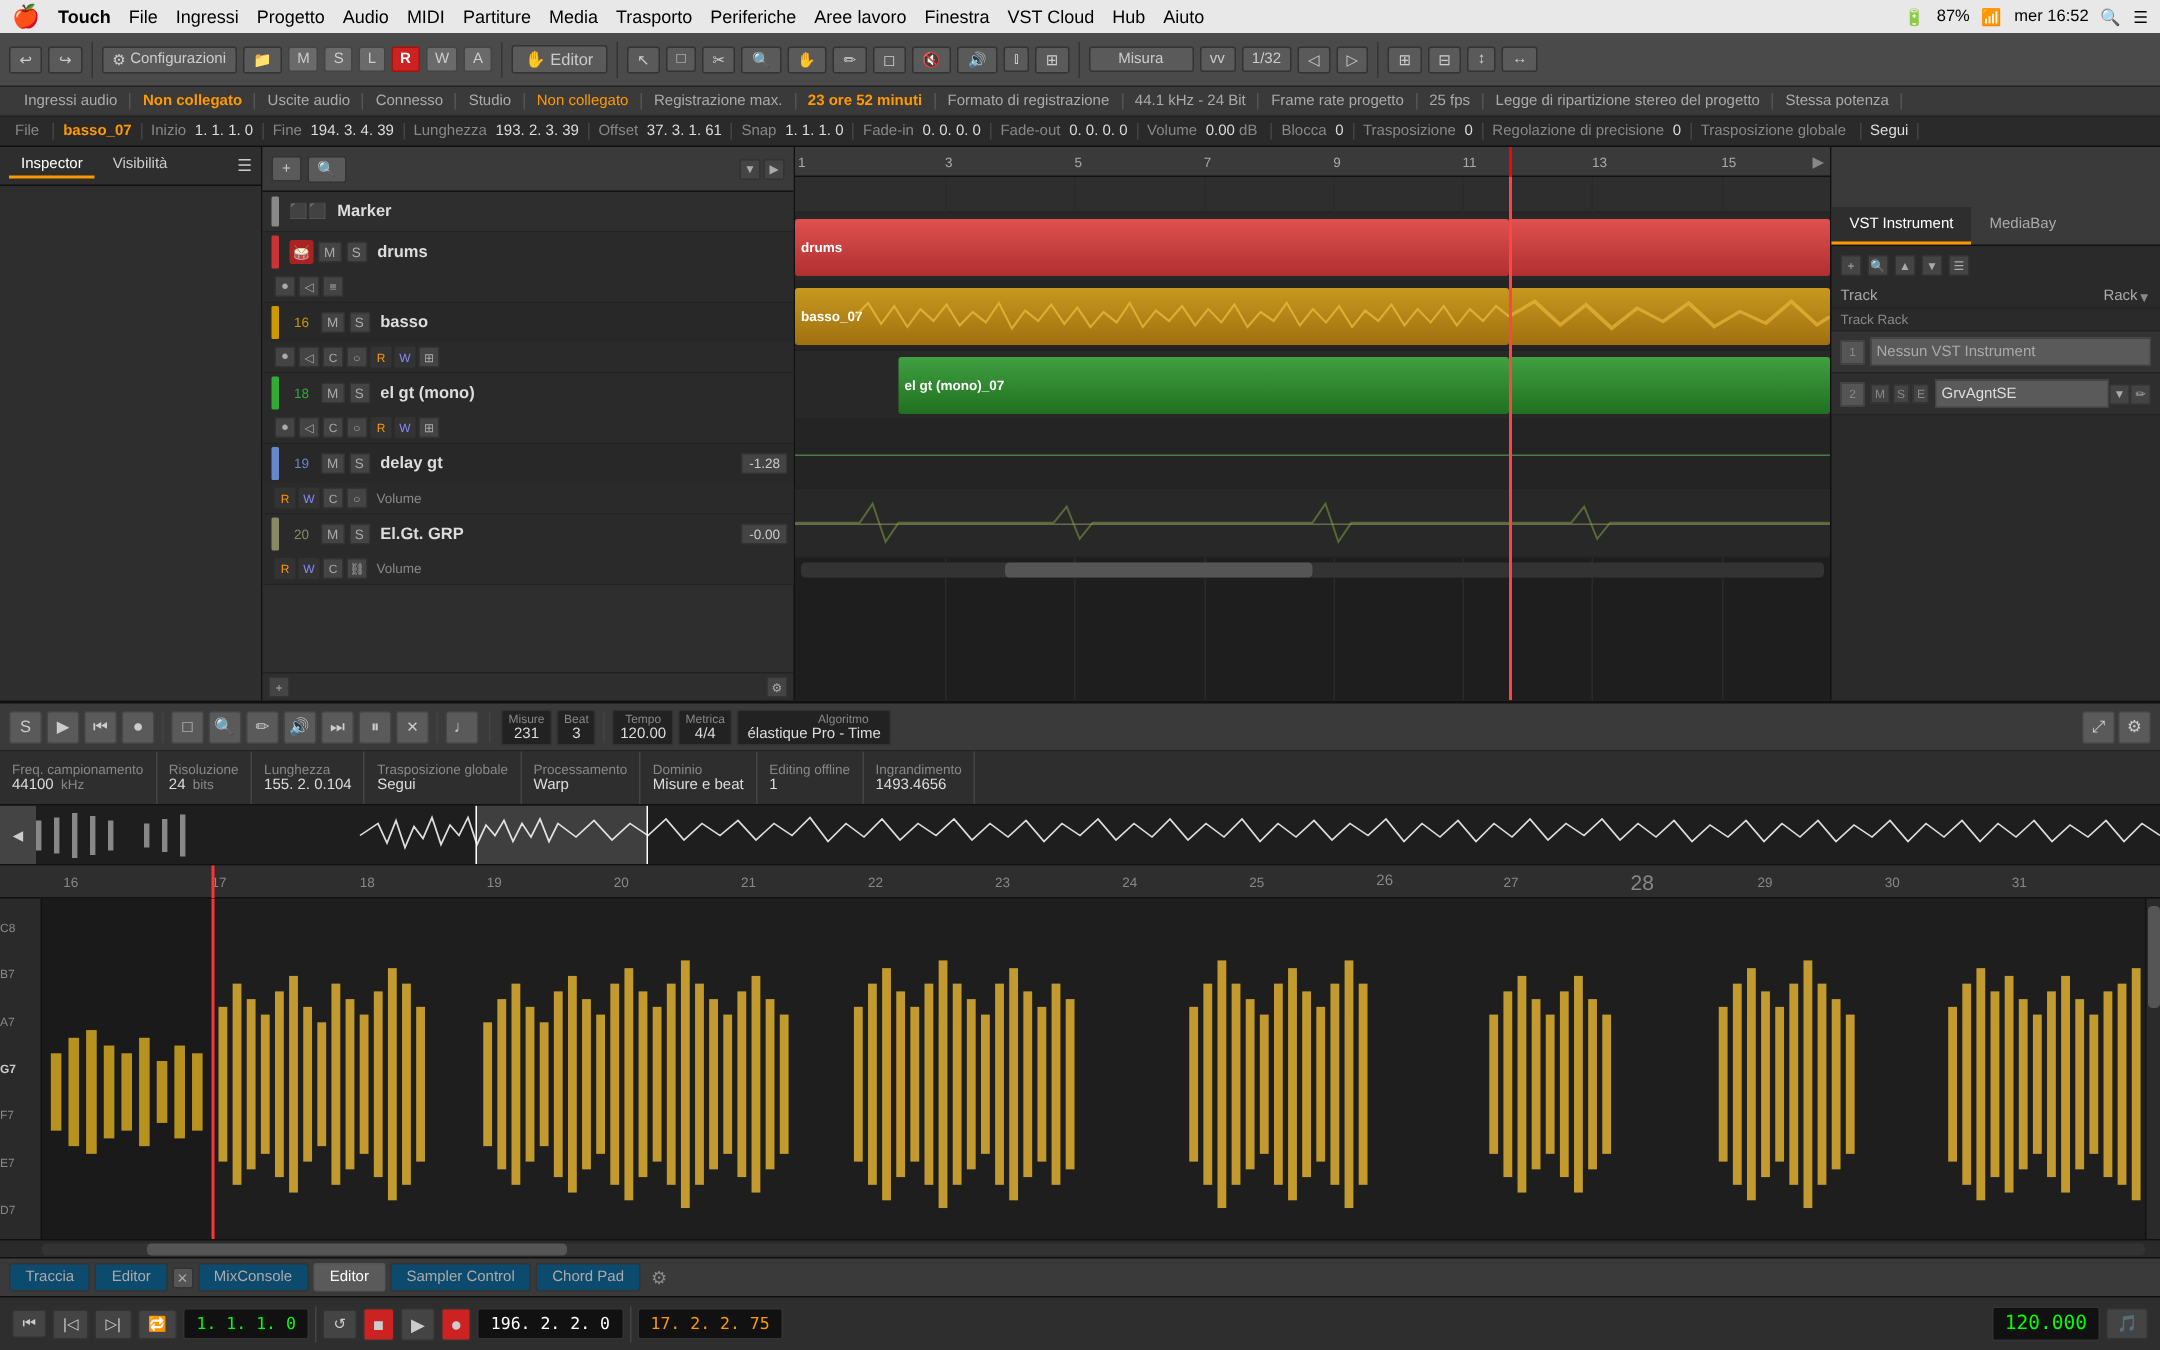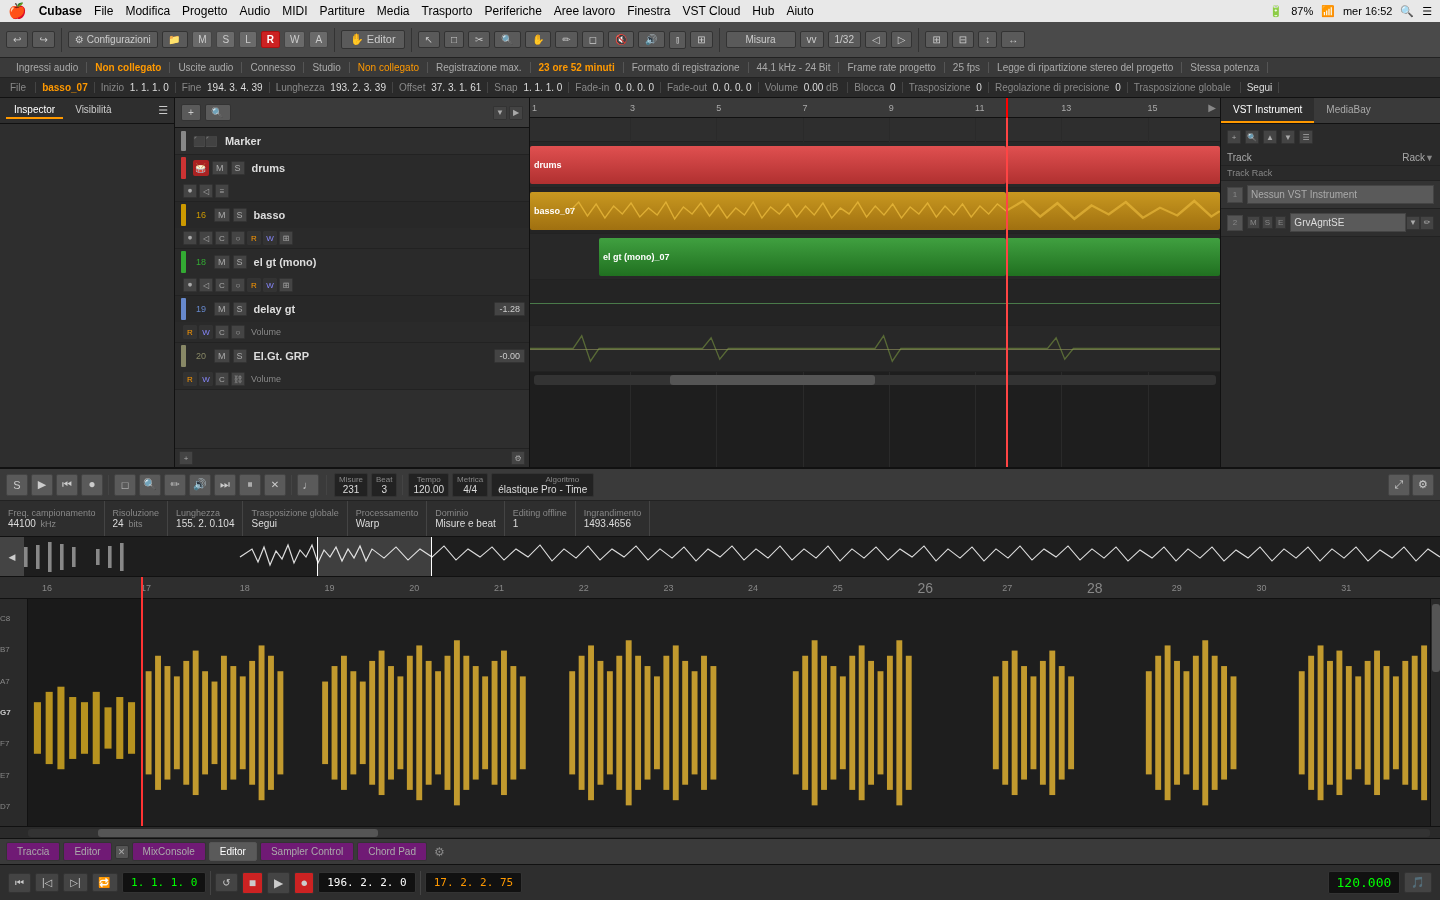--- a/index.html
+++ b/index.html
@@ -201,20 +201,21 @@
       display: flex;
       background: #3a3a3a;
       border-bottom: 1px solid #111;
     }
     .vst-tab {
       padding: 6px 12px;
       font-size: 10px;
       color: #aaa;
       cursor: pointer;
       border-bottom: 2px solid transparent;
+      margin-top: 40px;
     }
     .vst-tab.active { color: #fff; border-bottom: 2px solid #f90; background: #2e2e2e; }
 
     
     #editor-section {
       height: 360px;
       background: #2a2a2a;
       border-top: 1px solid #111;
       display: flex;
       flex-direction: column;
@@ -306,21 +307,21 @@
       align-items: center;
       padding: 0 6px;
       border-top: 1px solid #111;
       gap: 4px;
     }
     .bottom-tab {
       padding: 3px 10px;
       font-size: 10px;
       color: #aaa;
       cursor: pointer;
-      background: #701a75;
+      background: #0c4a6e;
       border: 1px solid #333;
       border-radius: 2px;
     }
     .bottom-tab.active { background: #5a5a5a; color: #fff; border-color: #555; }
     .bottom-tab-close {
       width: 14px;
       height: 14px;
       background: #555;
       border: 1px solid #333;
       border-radius: 2px;
@@ -414,23 +415,23 @@
       border-radius: 3px;
       position: absolute;
       left: 20%;
     }
   </style>
 </head>
 <body>
 
 <div id="menubar">
   <span style="font-size:15px;">🍎</span>
-  <span style="font-weight:bold;">Cubase</span>
+  <span style="font-weight:bold;">Touch</span>
   <span class="menu-item">File</span>
-  <span class="menu-item">Modifica</span>
+  <span class="menu-item">Ingressi</span>
   <span class="menu-item">Progetto</span>
   <span class="menu-item">Audio</span>
   <span class="menu-item">MIDI</span>
   <span class="menu-item">Partiture</span>
   <span class="menu-item">Media</span>
   <span class="menu-item">Trasporto</span>
   <span class="menu-item">Periferiche</span>
   <span class="menu-item">Aree lavoro</span>
   <span class="menu-item">Finestra</span>
   <span class="menu-item">VST Cloud</span>
@@ -947,21 +948,21 @@
           <span style="position:absolute;left:1%;font-size:9px;color:#888;">16</span>
           <span style="position:absolute;left:8%;font-size:9px;color:#888;">17</span>
           <span style="position:absolute;left:15%;font-size:9px;color:#888;">18</span>
           <span style="position:absolute;left:21%;font-size:9px;color:#888;">19</span>
           <span style="position:absolute;left:27%;font-size:9px;color:#888;">20</span>
           <span style="position:absolute;left:33%;font-size:9px;color:#888;">21</span>
           <span style="position:absolute;left:39%;font-size:9px;color:#888;">22</span>
           <span style="position:absolute;left:45%;font-size:9px;color:#888;">23</span>
           <span style="position:absolute;left:51%;font-size:9px;color:#888;">24</span>
           <span style="position:absolute;left:57%;font-size:9px;color:#888;">25</span>
-          <span style="position:absolute;left:63%;font-size:14px;color:#888;">26</span>
+          <span style="position:absolute;left:63%;font-size:10px;color:#888;">26</span>
           <span style="position:absolute;left:69%;font-size:9px;color:#888;">27</span>
           <span style="position:absolute;left:75%;font-size:14px;color:#888;">28</span>
           <span style="position:absolute;left:81%;font-size:9px;color:#888;">29</span>
           <span style="position:absolute;left:87%;font-size:9px;color:#888;">30</span>
           <span style="position:absolute;left:93%;font-size:9px;color:#888;">31</span>
 
           <div style="position:absolute;left:8%;top:0;width:2px;height:22px;background:#ff3333;"></div>
         </div>
       </div>
 

